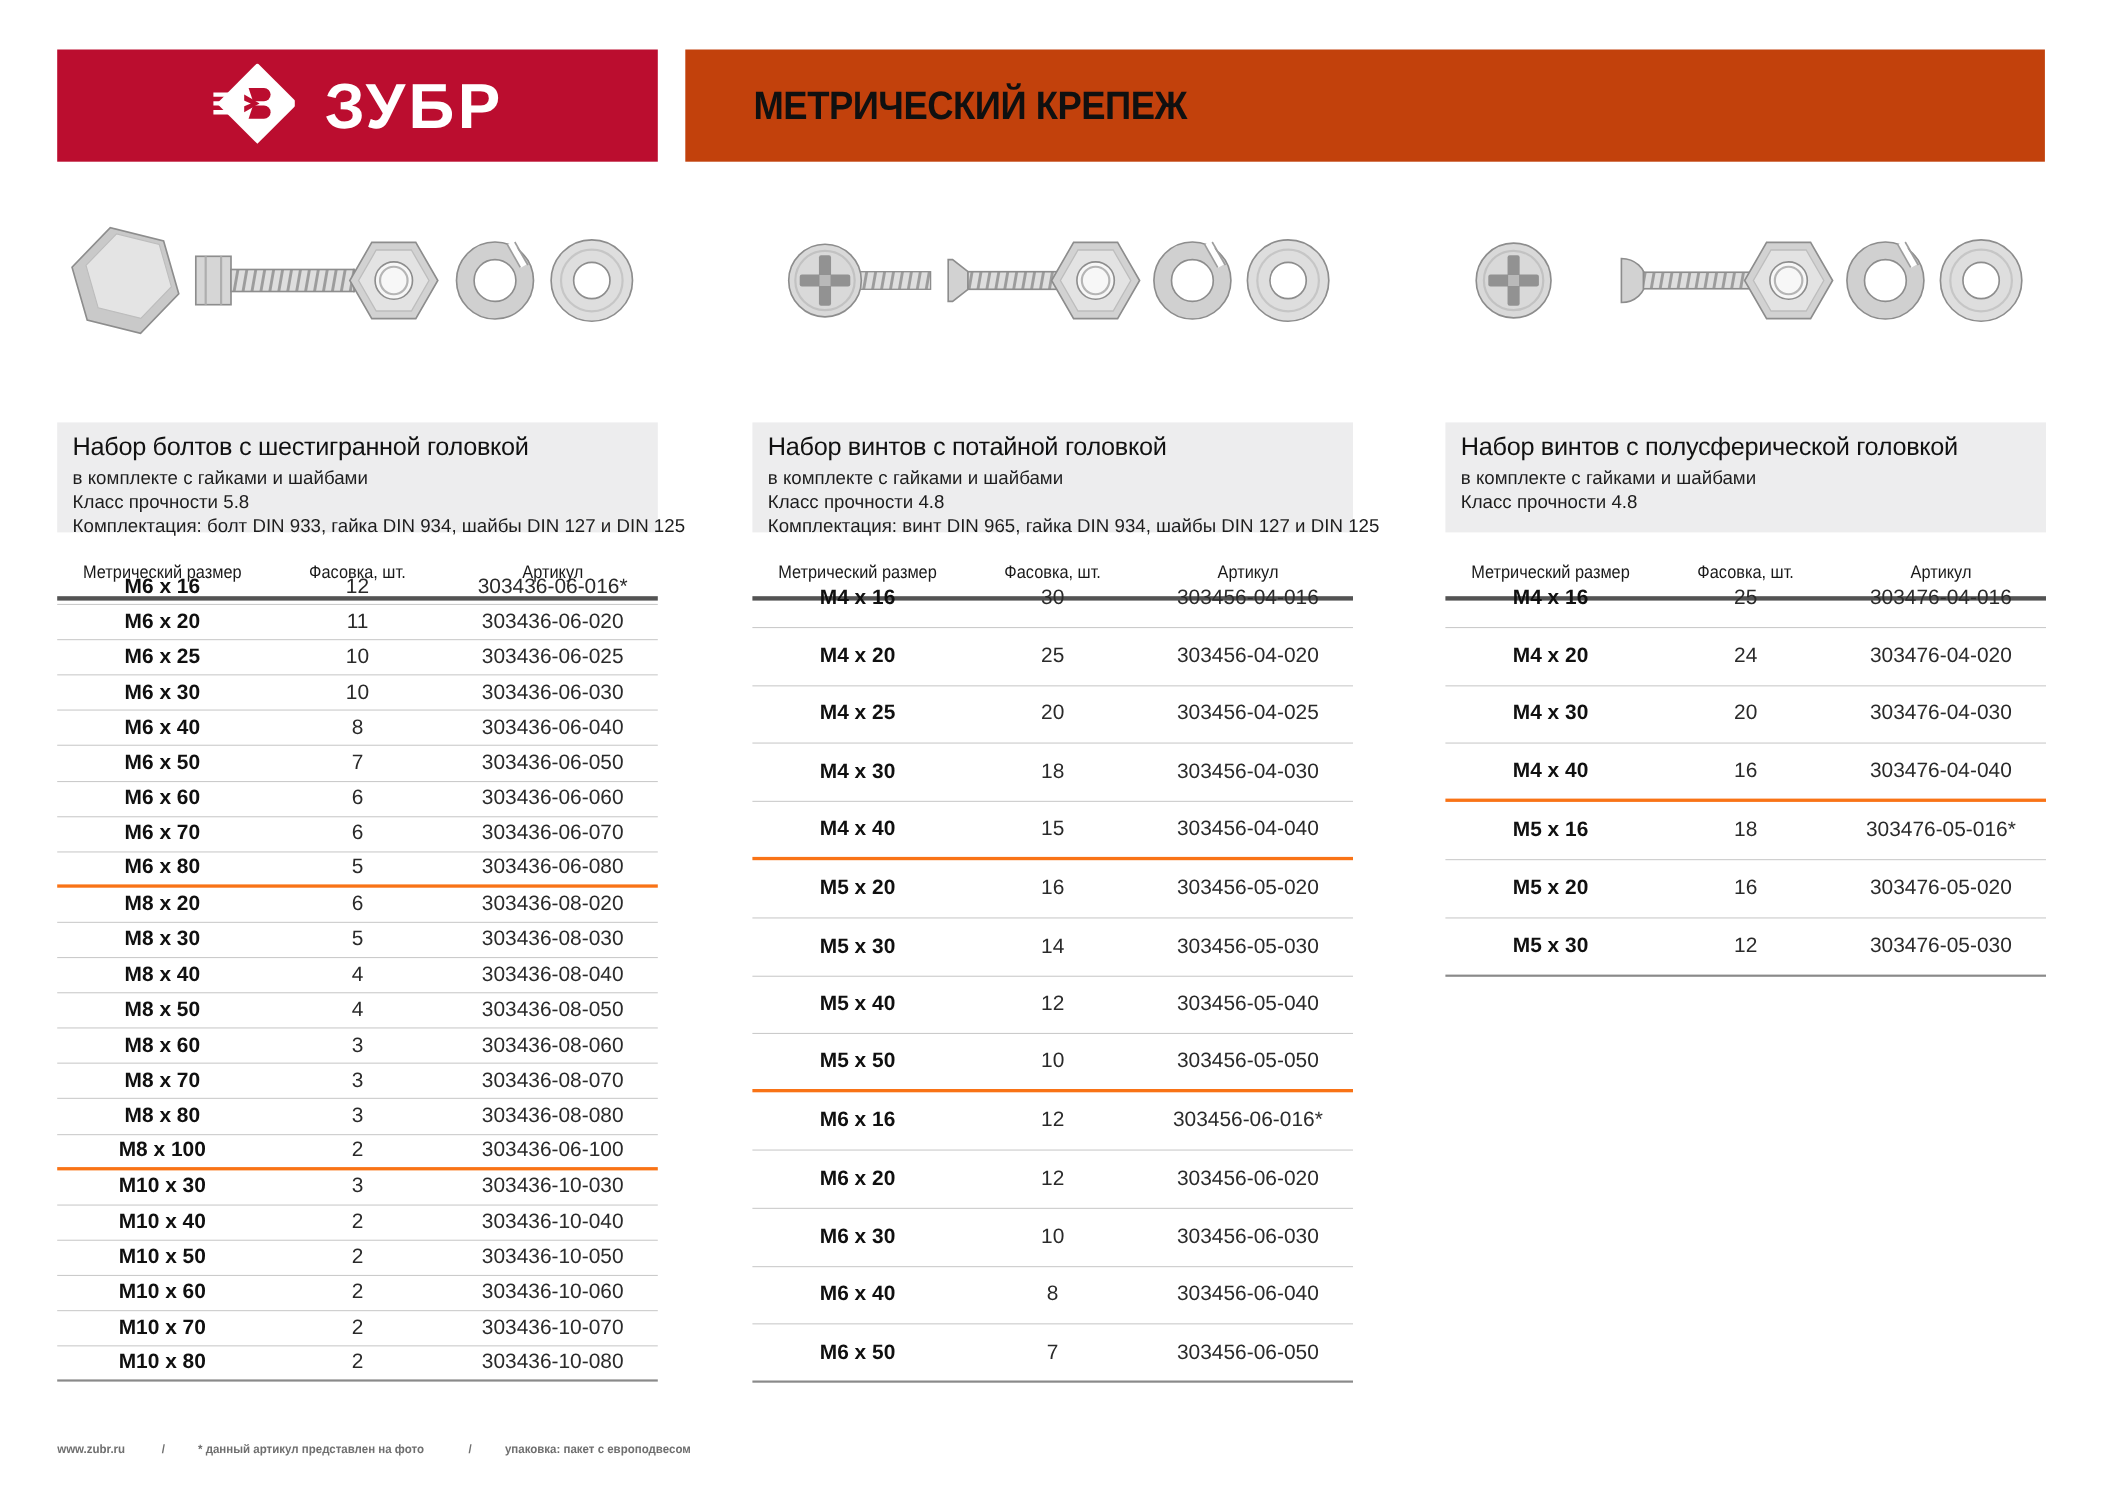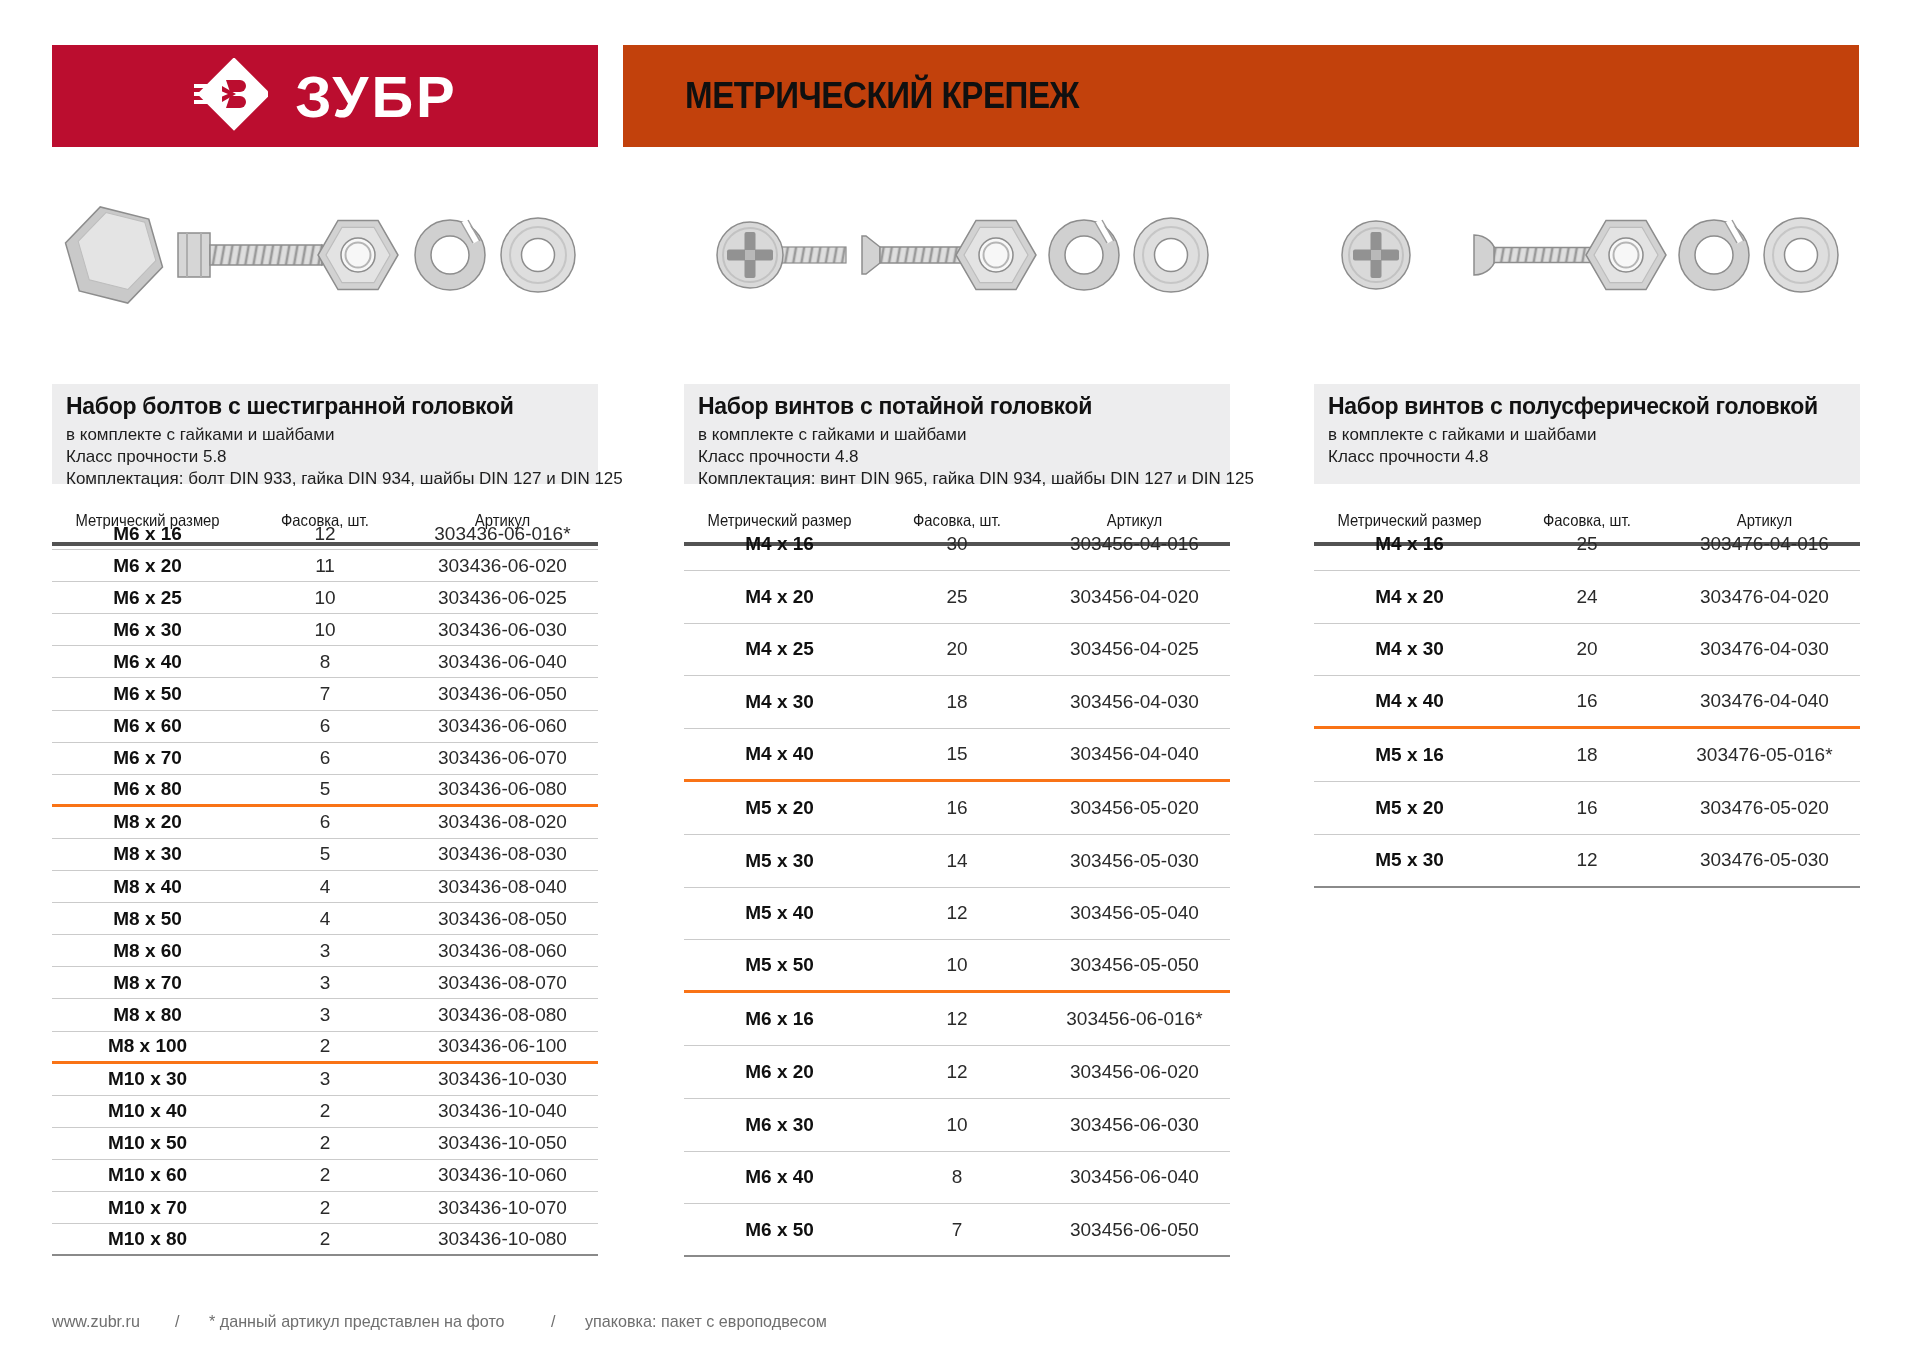--- a/index.html
+++ b/index.html
@@ -16,21 +16,21 @@
     display:inline-block; transform:scaleX(.92); transform-origin:left center; white-space:nowrap; }
 
   
   .panel { position:absolute; top:0; width:546px; height:1357px; }
   #panel-0 { left:52px; } #panel-1 { left:684px; } #panel-2 { left:1314px; }
 
   .photo { position:absolute; top:182px; left:0; width:546px; height:146px; }
 
   .titlebox { position:absolute; top:384px; left:0; width:546px; height:100px;
     background:#ededee; padding:9px 14px 0 14px; }
-  .p-title { font-size:23px; font-weight:bold; color:#111; white-space:nowrap;
+  .p-title { font-size:23px; font-weight:normal; color:#111; white-space:nowrap;
     letter-spacing:-.3px; margin-bottom:4px; }
   .p-sub { font-size:17px; color:#1d1d1d; line-height:1.3; white-space:nowrap; }
 
   .thead { position:absolute; top:505px; left:0; width:546px; height:41px;
     border-bottom:4px solid #535353; display:grid; grid-template-columns:35% 30% 35%;
     align-items:start; padding-top:6px; text-align:center; font-size:16.5px; color:#191919; }
   .thead span { display:inline-block; transform:scaleX(.9); white-space:nowrap; }
 
   .tbody { position:absolute; top:518px; left:0; width:546px; }
   .trow { display:grid; grid-template-columns:35% 30% 35%; align-items:center;
@@ -38,21 +38,21 @@
   .rows-dense .trow { height:32.1px; }
   .rows-roomy .trow { height:52.8px; }
   .trow.group-end { border-bottom:3px solid #f97316; }
   .trow:last-child { border-bottom:2.5px solid #8a8a8a; }
   .c-size { font-weight:bold; font-size:19px; color:#101010; }
   .c-qty  { font-size:19px; color:#2a2a2a; }
   .c-art  { font-size:19px; color:#2a2a2a; }
 
   
   .footer { position:absolute; left:52px; top:1312px; display:flex; gap:30px;
-    font-size:17px; color:#6f6f6f; align-items:center; }
+    font-size:11px; color:#6f6f6f; align-items:center;font-weight:bold; }
   .footer span { display:inline-block; transform:scaleX(.95); transform-origin:left center; white-space:nowrap; }
 </style>
 </head>
 <body>
 
 <div class="hdr-red">
   <svg width="76" height="76" viewBox="0 0 76 76">
     <rect x="16" y="10" width="52" height="52" transform="rotate(45 42 36)" fill="#ffffff"></rect>
     <g fill="#bb0d2f">
       <path d="M34 22 h14 a5 5 0 0 1 0 12 h-10 z"></path>

